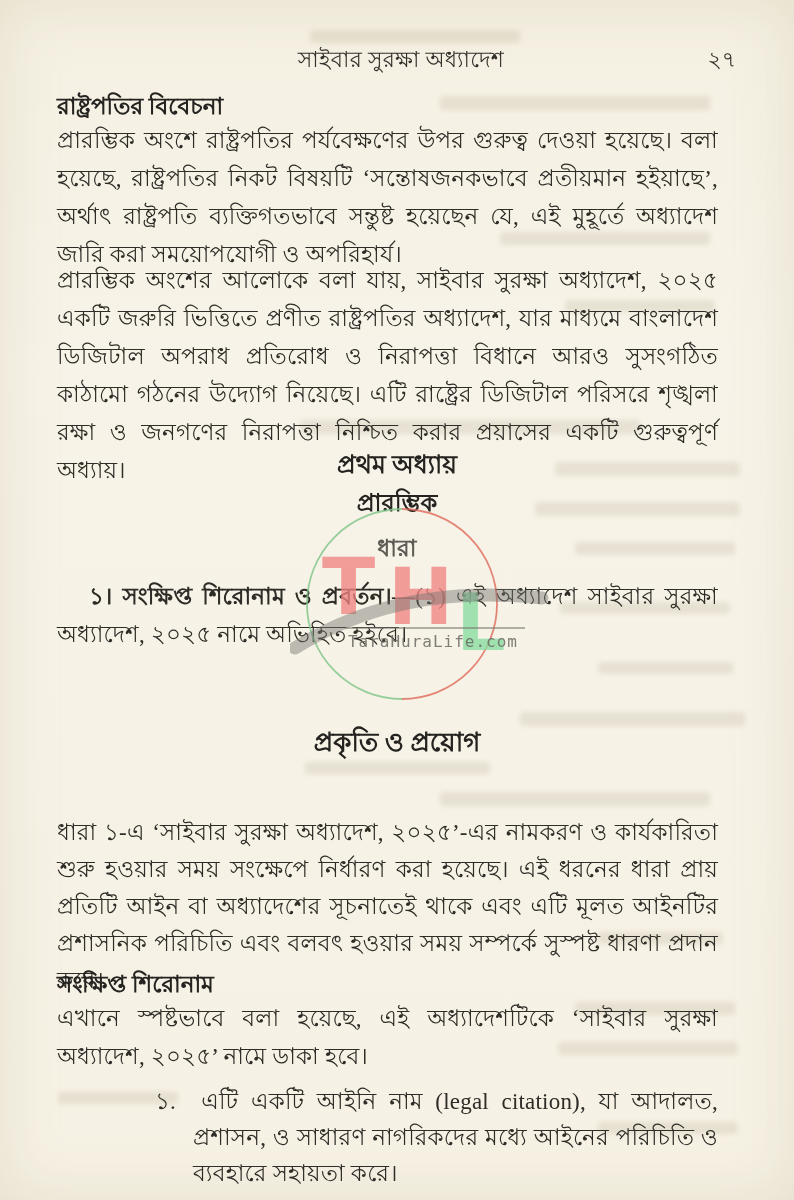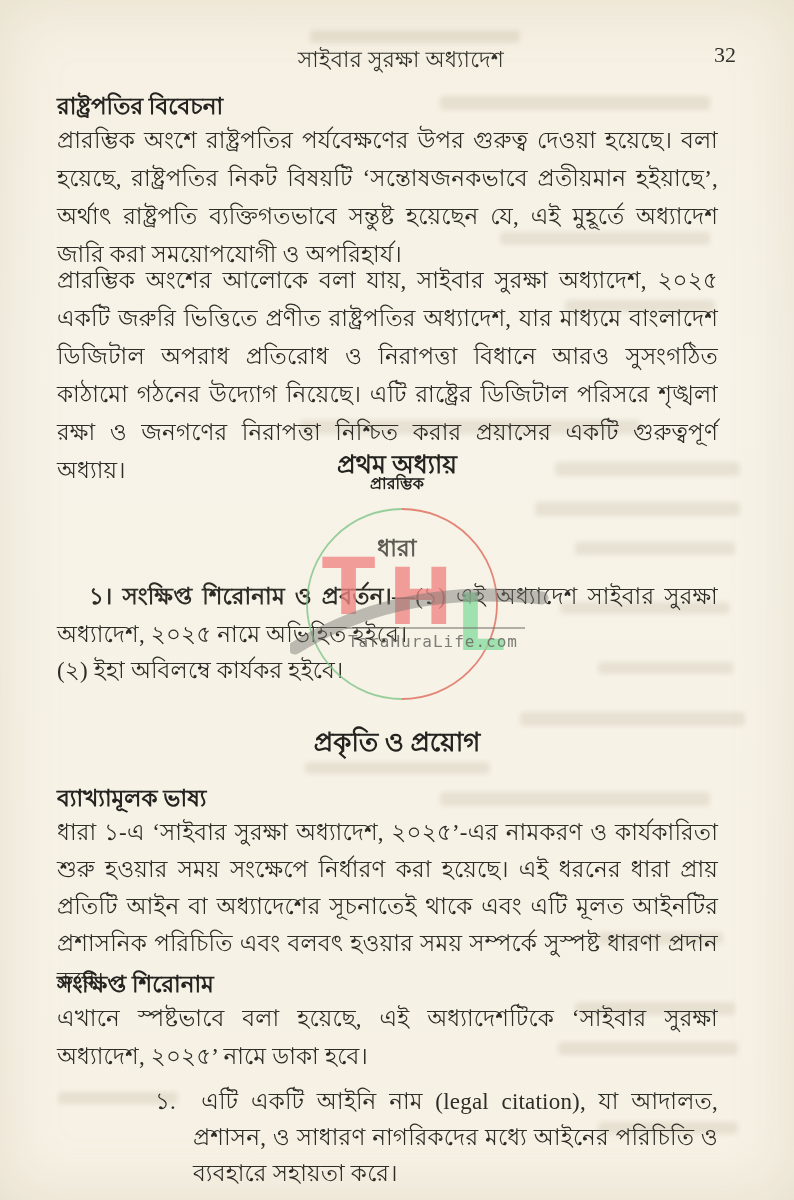--- a/index.html
+++ b/index.html
@@ -86,40 +86,38 @@
     <div class="ghost" style="top:762px;left:305px;width:185px;height:12px;"></div>
     <div class="ghost" style="top:792px;left:440px;width:270px;height:14px;"></div>
     <div class="ghost" style="top:932px;left:598px;width:125px;height:12px;"></div>
     <div class="ghost" style="top:1002px;left:575px;width:160px;height:13px;"></div>
     <div class="ghost" style="top:1042px;left:558px;width:180px;height:13px;"></div>
     <div class="ghost" style="top:1092px;left:58px;width:120px;height:12px;"></div>
     <div class="ghost" style="top:1122px;left:598px;width:140px;height:12px;"></div>
   </div>
 
   <div class="hdr-title">সাইবার সুরক্ষা অধ্যাদেশ</div>
-  <div class="hdr-page">32</div>
+  <div class="hdr-page">২৭</div>
 
   <div class="heading body-col" style="top:92px;">রাষ্ট্রপতির বিবেচনা</div>
 
   <div class="txt body-col" style="top:122px;">প্রারম্ভিক অংশে রাষ্ট্রপতির পর্যবেক্ষণের উপর গুরুত্ব দেওয়া হয়েছে। বলা হয়েছে, রাষ্ট্রপতির নিকট বিষয়টি ‘সন্তোষজনকভাবে প্রতীয়মান হইয়াছে’, অর্থাৎ রাষ্ট্রপতি ব্যক্তিগতভাবে সন্তুষ্ট হয়েছেন যে, এই মুহূর্তে অধ্যাদেশ জারি করা সময়োপযোগী ও অপরিহার্য।</div>
 
   <div class="txt body-col" style="top:262px;">প্রারম্ভিক অংশের আলোকে বলা যায়, সাইবার সুরক্ষা অধ্যাদেশ, ২০২৫ একটি জরুরি ভিত্তিতে প্রণীত রাষ্ট্রপতির অধ্যাদেশ, যার মাধ্যমে বাংলাদেশ ডিজিটাল অপরাধ প্রতিরোধ ও নিরাপত্তা বিধানে আরও সুসংগঠিত কাঠামো গঠনের উদ্যোগ নিয়েছে। এটি রাষ্ট্রের ডিজিটাল পরিসরে শৃঙ্খলা রক্ষা ও জনগণের নিরাপত্তা নিশ্চিত করার প্রয়াসের একটি গুরুত্বপূর্ণ অধ্যায়।</div>
 
   <div class="heading center" style="top:450px;font-size:25px;">প্রথম অধ্যায়</div>
-  <div class="heading center" style="top:470px;font-size:16px;font-family:Liberation Mono, monospace;">প্রারম্ভিক</div>
+  <div class="heading center" style="top:488px;font-size:24px;">প্রারম্ভিক</div>
   <div class="txt center faded" style="top:530px;text-align:center;">ধারা</div>
 
   <div class="txt body-col" style="top:578px;">
     <span style="font-weight:bold;margin-left:32px;">১। সংক্ষিপ্ত শিরোনাম ও প্রবর্তন।—</span><span>(১) এই অধ্যাদেশ সাইবার সুরক্ষা অধ্যাদেশ, ২০২৫ নামে অভিহিত হইবে।</span>
   </div>
-  <div class="txt body-col" style="top:652px;">(২) ইহা অবিলম্বে কার্যকর হইবে।</div>
 
   <div class="heading center" style="top:728px;font-size:26px;">প্রকৃতি ও প্রয়োগ</div>
 
-  <div class="heading body-col" style="top:784px;">ব্যাখ্যামূলক ভাষ্য</div>
 
   <div class="txt body-col" style="top:814px;line-height:37px;">ধারা ১-এ ‘সাইবার সুরক্ষা অধ্যাদেশ, ২০২৫’-এর নামকরণ ও কার্যকারিতা শুরু হওয়ার সময় সংক্ষেপে নির্ধারণ করা হয়েছে। এই ধরনের ধারা প্রায় প্রতিটি আইন বা অধ্যাদেশের সূচনাতেই থাকে এবং এটি মূলত আইনটির প্রশাসনিক পরিচিতি এবং বলবৎ হওয়ার সময় সম্পর্কে সুস্পষ্ট ধারণা প্রদান করে।</div>
 
   <div class="heading body-col" style="top:970px;">সংক্ষিপ্ত শিরোনাম</div>
 
   <div class="txt body-col" style="top:1000px;">এখানে স্পষ্টভাবে বলা হয়েছে, এই অধ্যাদেশটিকে ‘সাইবার সুরক্ষা অধ্যাদেশ, ২০২৫’ নামে ডাকা হবে।</div>
 
   <div class="txt" style="top:1068px;left:155px;right:76px;line-height:36px;padding-left:38px;text-indent:-38px;margin-top:16px;">
     <span>১.</span>&nbsp;&nbsp;<span>এটি একটি আইনি নাম (legal citation), যা আদালত, প্রশাসন, ও সাধারণ নাগরিকদের মধ্যে আইনের পরিচিতি ও ব্যবহারে সহায়তা করে।</span>
   </div>

